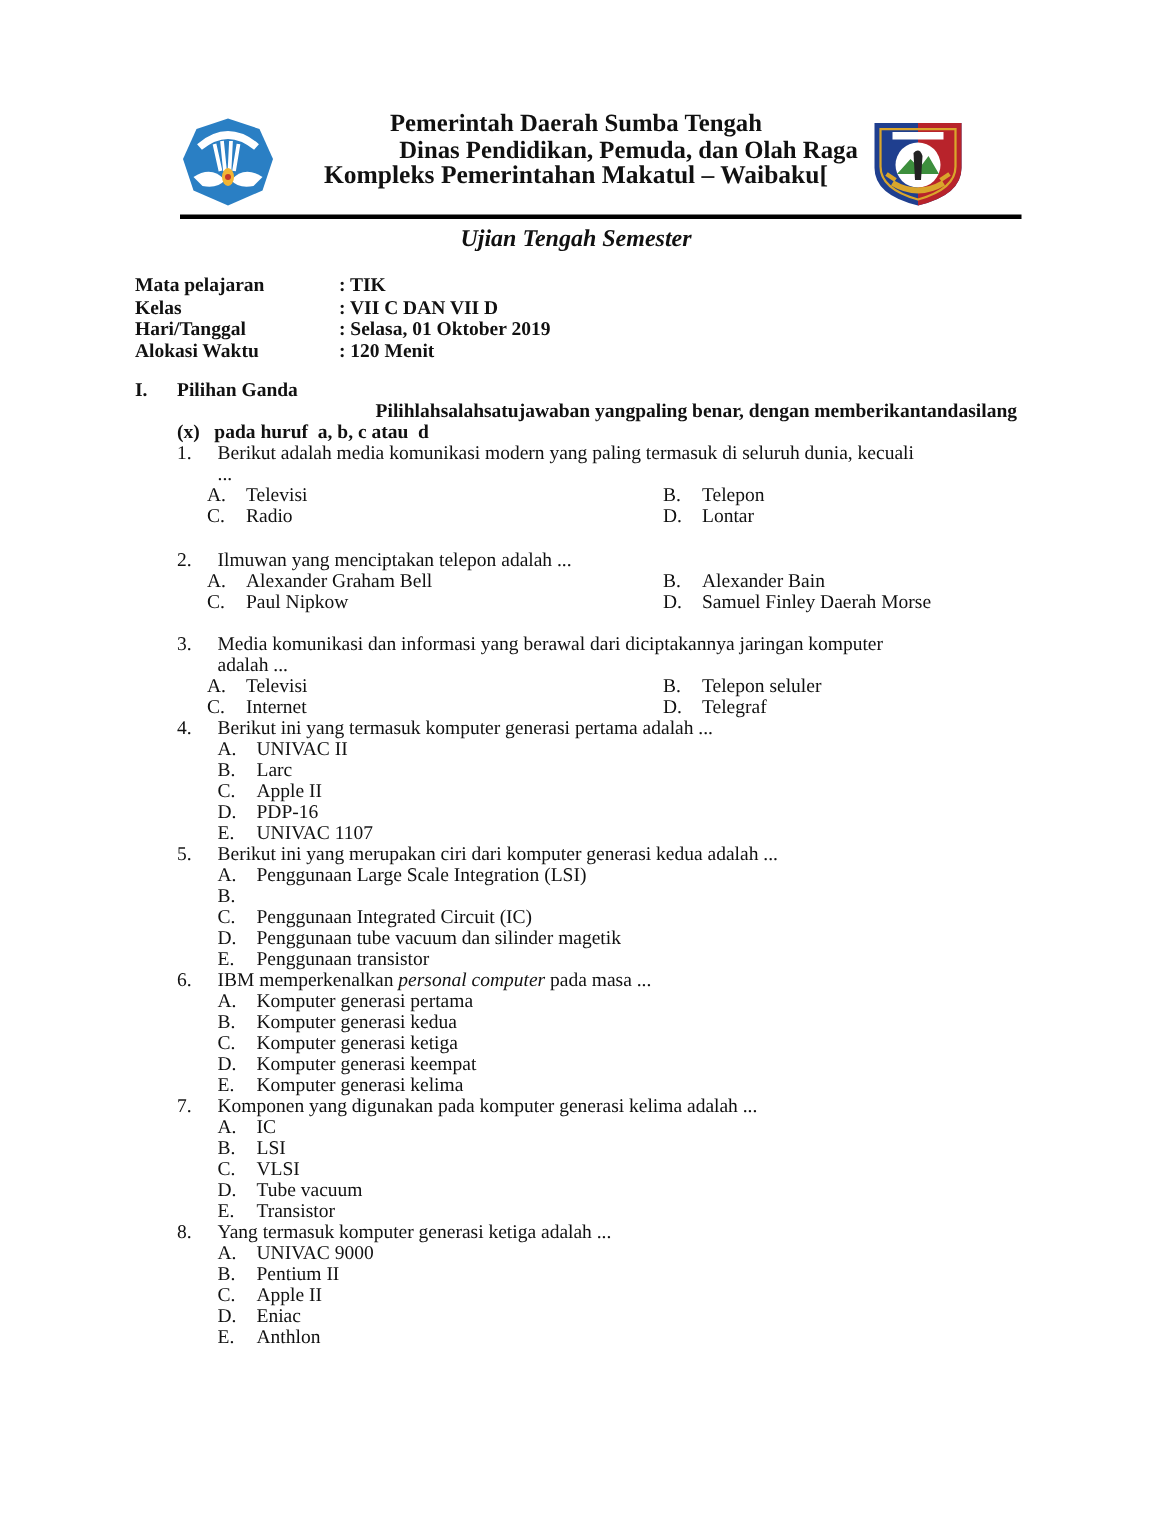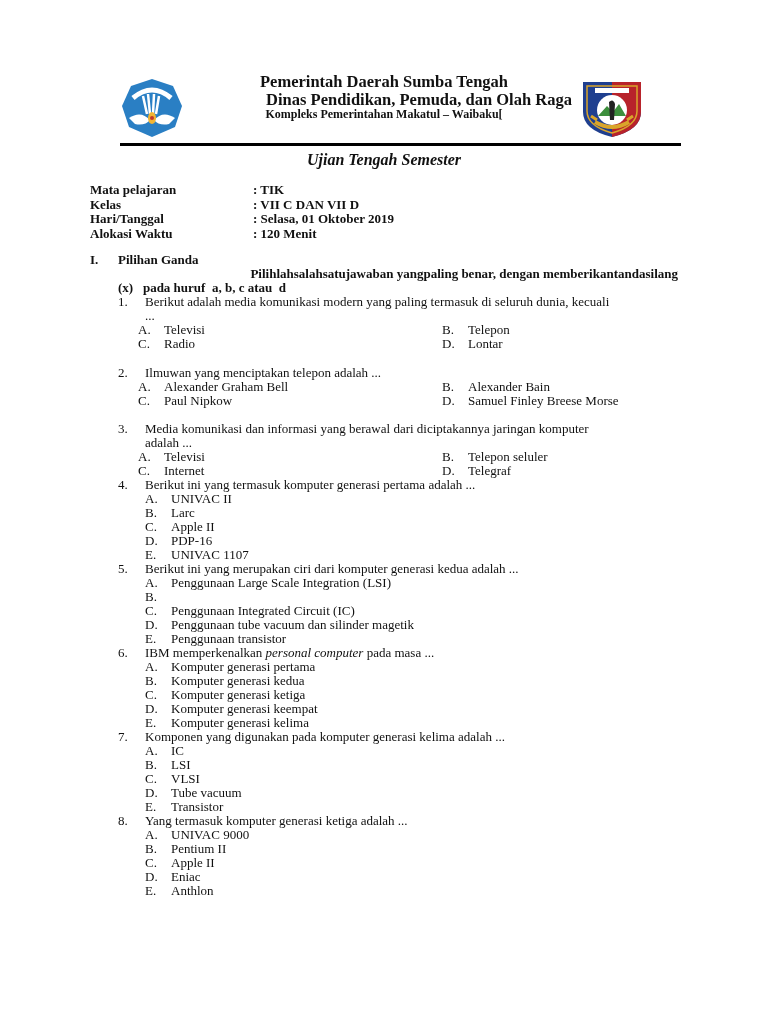--- a/index.html
+++ b/index.html
@@ -8,28 +8,28 @@
       font-family: "Liberation Serif", "DejaVu Serif", serif;
       color: #111111;
     }
     .page { position: absolute; left: 0; top: 0; width: 644px; height: 1024px; }
 
     
     .logo-left { position: absolute; left: 121px; top: 78px; width: 62px; height: 60px; }
     .logo-right { position: absolute; left: 579px; top: 76px; width: 66px; height: 62px; }
     .hdr-line1 { position: absolute; left: 0; width: 768px; top: 72px; text-align: center; font-size: 16.5px; font-weight: bold; letter-spacing: 0; }
     .hdr-line2 { position: absolute; left: 0; width: 768px; top: 90px; text-align: center; font-size: 16.5px; font-weight: bold; padding-left: 35px; }
-    .hdr-line3 { position: absolute; left: 0; width: 768px; top: 107px; text-align: center; font-size: 12px; font-weight: bold; }
+    .hdr-line3 { position: absolute; left: 0; width: 768px; top: 107px; text-align: center; font-size: 17px; font-weight: bold; }
     .rule { position: absolute; left: 120px; top: 143px; width: 561px; height: 3px; background: #000; }
 
     .exam-title { position: absolute; left: 0; width: 768px; top: 151px; text-align: center; font-size: 16px; font-weight: bold; font-style: italic; }
 
     
     .meta { position: absolute; left: 90px; top: 183px; font-size: 13px; font-weight: bold; line-height: 14.5px; }
-    .meta-row { display: flex; gap: 27px; }
+    .meta-row { display: flex; }
     .meta-label { width: 136px; }
     .meta-value { }
 
     
     .section { position: absolute; left: 90px; top: 253px; font-size: 13px; line-height: 14px; }
     .sec-head { display: flex; font-weight: bold; }
     .sec-num { width: 28px; }
     .instr { position: absolute; left: 118px; top: 267px; width: 560px; font-size: 13px; font-weight: bold; line-height: 14px; text-align: justify; text-align-last: left; }
     .instr-line1 { display: flex; justify-content: flex-end; width: 560px; }
 
@@ -164,21 +164,21 @@
       <div class="opt">
           <span class="opt-letter">B.</span>
           <span>Alexander Bain</span>
         </div>
       <div class="opt">
           <span class="opt-letter">C.</span>
           <span>Paul Nipkow</span>
         </div>
       <div class="opt">
           <span class="opt-letter">D.</span>
-          <span>Samuel Finley Breese Morse</span>
+          <span>Samuel Finley Daerah Morse</span>
         </div>
     </div>
   </div>
 
   <div class="q" style="top:422px;">
     <div class="q-row">
       <span class="q-num">3.</span>
       <span class="q-text">Media komunikasi dan informasi yang berawal dari diciptakannya jaringan komputer</span>
     </div>
     <div class="q-row">

